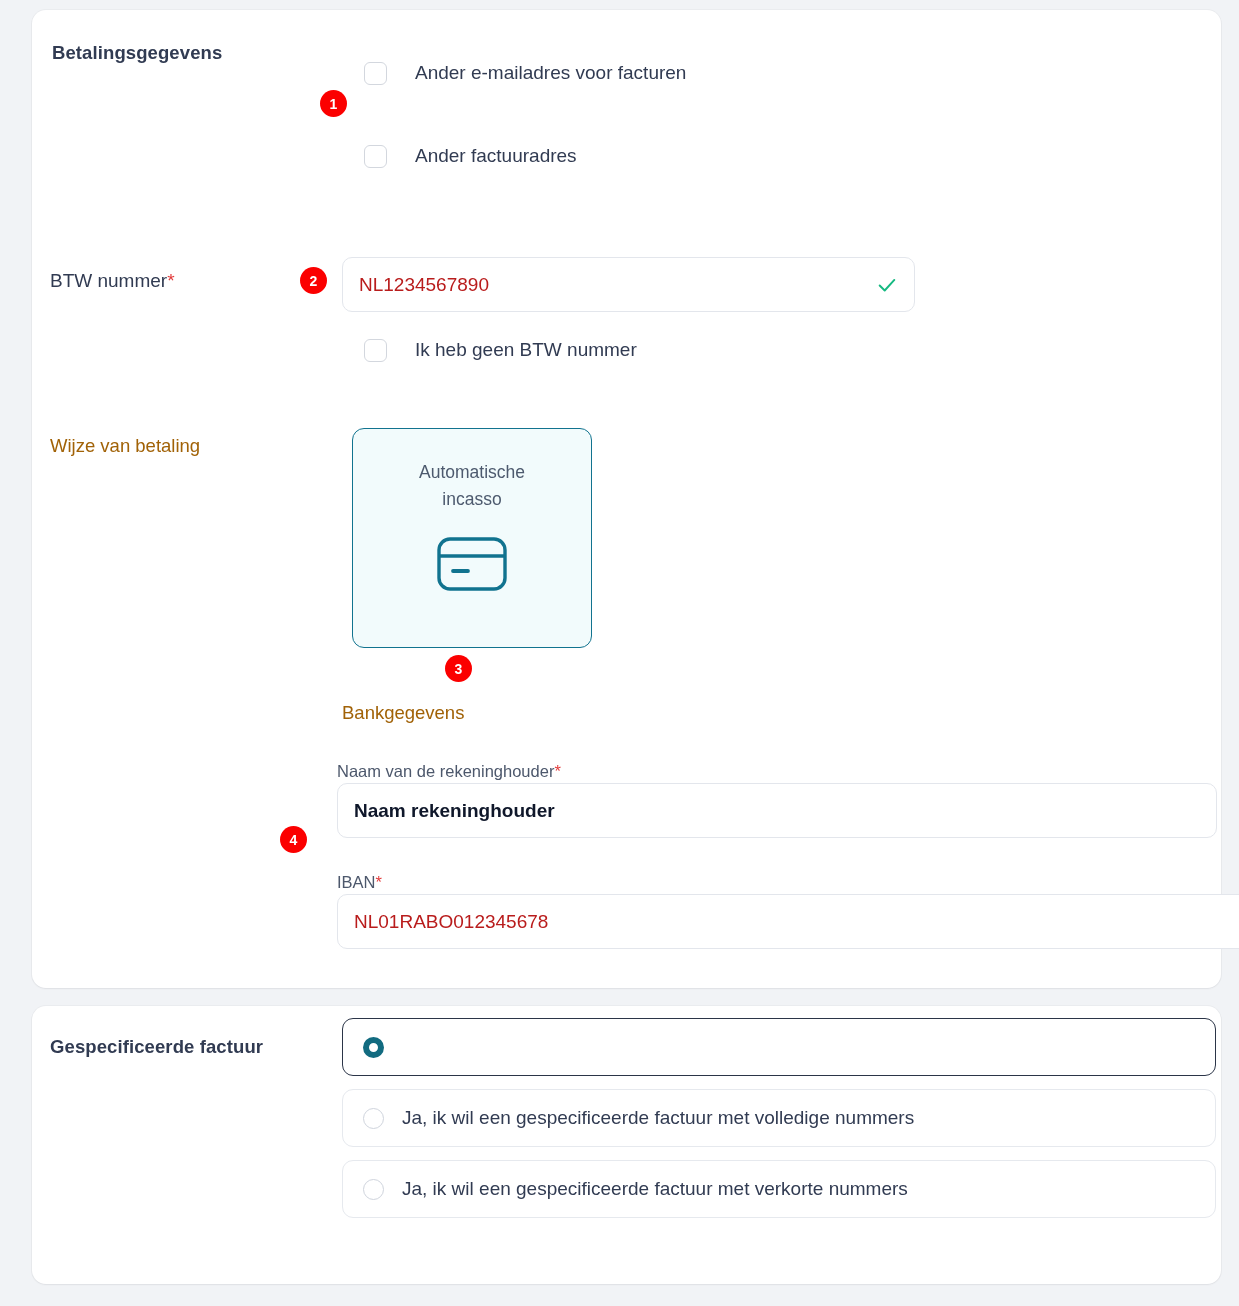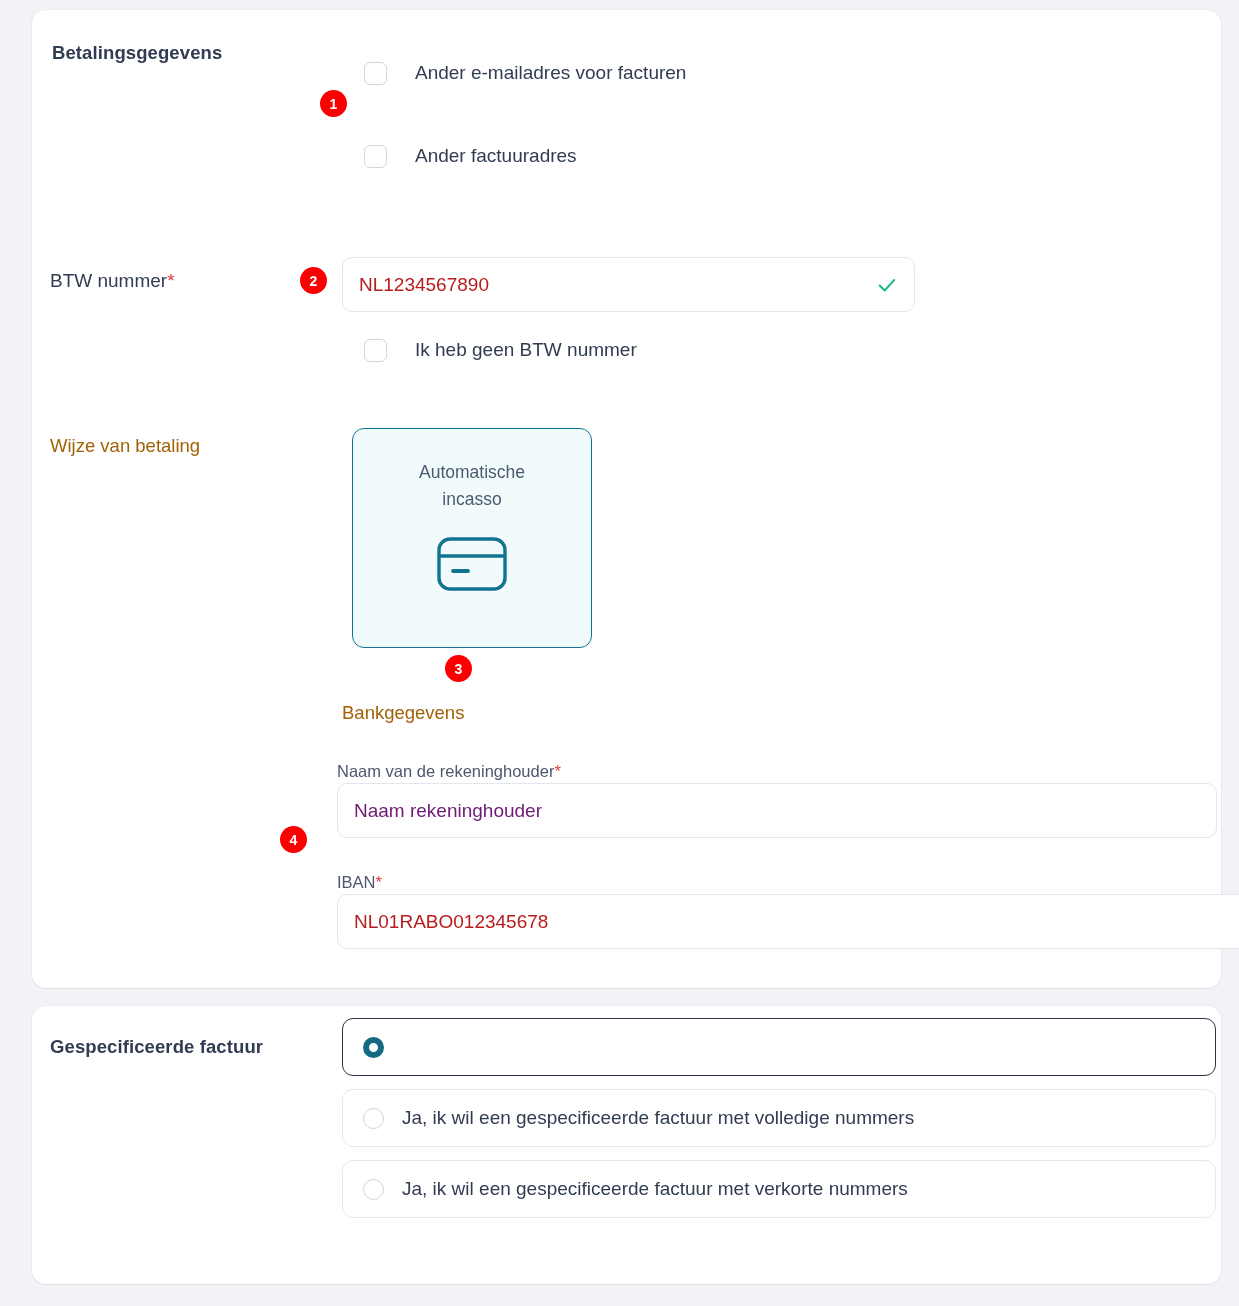--- a/index.html
+++ b/index.html
@@ -56,21 +56,21 @@
     height: 55px;
     border: 1.4px solid #e3e6ec;
     border-radius: 10px;
     background: #fff;
     display: flex;
     align-items: center;
     padding: 0 16px;
     font-size: 19px;
     color: #b91c1c;
   }
-  .input.placeholder { color: #701a75; }
+  .input.placeholder { color: #0f172a; font-weight: bold; }
   .check-ok {
     position: absolute; right: 16px; top: 50%;
     transform: translateY(-50%);
     width: 22px; height: 22px;
   }
 
   .field-label {
     font-size: 16.5px;
     color: #4d586c;
     margin-bottom: 9px;

